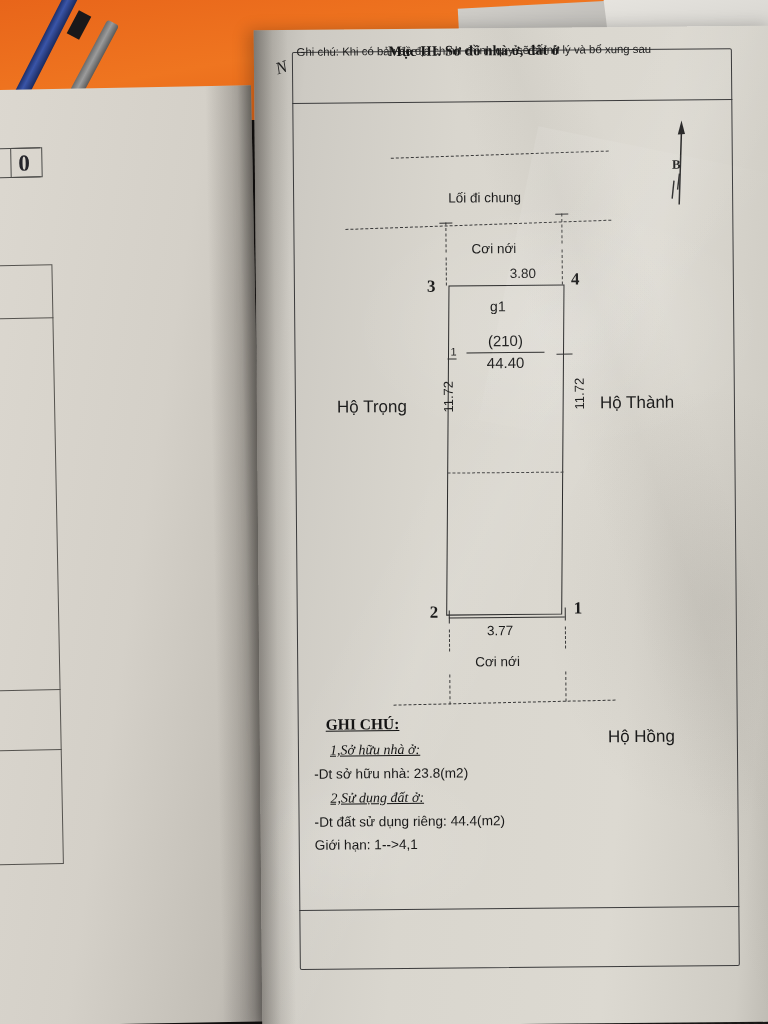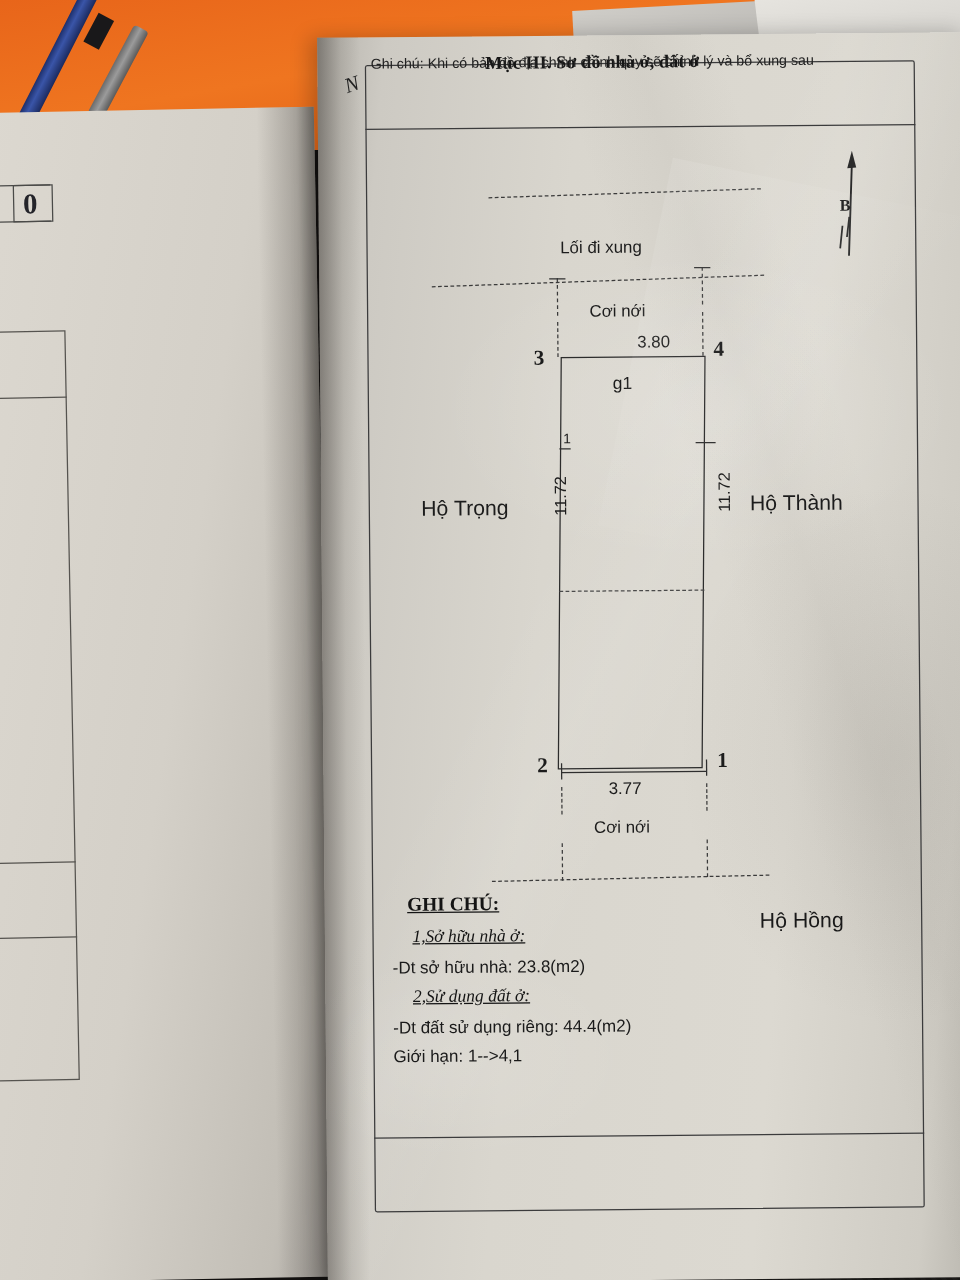--- a/index.html
+++ b/index.html
@@ -384,21 +384,21 @@
       <svg width="36" height="92" viewBox="0 0 36 92">
         <line x1="17" y1="10" x2="14" y2="86" stroke="#2b2b2b" stroke-width="1.5"></line>
         <polygon points="17,2 13.2,16 20.4,15.5" fill="#2b2b2b"></polygon>
         <line x1="9" y1="62" x2="7" y2="80" stroke="#2b2b2b" stroke-width="1.4"></line>
         <line x1="14.5" y1="55" x2="12.5" y2="71" stroke="#2b2b2b" stroke-width="1.4"></line>
       </svg>
       <div class="lbl lbl-corner" style="left:7px; top:38px; font-size:13px;">B</div>
     </div>
 
     <div class="dash-line" style="left:98px; top:52px; width:218px; transform:rotate(-1.4deg);"></div>
-    <div class="lbl lbl-small" style="left:155px; top:88px; font-size:13.5px;">Lối đi xung</div>
+    <div class="lbl lbl-small" style="left:155px; top:88px; font-size:13.5px;">Lối đi chung</div>
     <div class="dash-line" style="left:52px; top:122px; width:266px; transform:rotate(-1.5deg);"></div>
 
     <div class="dash-vert" style="left:152px; top:120px; height:30px;"></div>
     <div class="dash-vert" style="left:268px; top:112px; height:30px;"></div>
     <div class="solid-line" style="left:146px; top:120px; width:13px;"></div>
     <div class="solid-line" style="left:262px; top:112px; width:13px;"></div>
     <div class="lbl lbl-small" style="left:178px; top:139px; font-size:13.5px;">Cơi nới</div>
 
     <div class="dash-vert" style="left:152px; top:155px; height:28px;"></div>
     <div class="dash-vert" style="left:268px; top:148px; height:35px;"></div>
@@ -413,20 +413,24 @@
     <div class="lbl lbl-corner" style="left:133px; top:500px;">2</div>
     <div class="lbl lbl-corner" style="left:277px; top:497px;">1</div>
 
     <div class="lbl lbl-small" style="left:160px; top:196px; font-size:14px;margin-left:36px;">g1</div>
 
     <div class="lbl lbl-small" style="left:156px; top:243px; font-size:11px;">1</div>
     <div class="solid-line" style="left:153px; top:256px; width:9px;"></div>
 
     <div class="solid-line" style="left:262px; top:252px; width:16px;"></div>
 
+    <div class="area-label" style="left:172px; top:230px; width:78px;">
+      <span class="paren">(210)</span>
+      <span class="val">44.40</span>
+    </div>
 
     <div class="vert-text" style="left:146px; top:310px;">11.72</div>
     <div class="vert-text" style="left:277px; top:308px;">11.72</div>
 
     <div class="lbl lbl-neighbor" style="left:42px; top:294px;text-align:center;">Hộ Trọng</div>
     <div class="lbl lbl-neighbor" style="left:305px; top:292px;">Hộ Thành</div>
 
     <div class="solid-line" style="left:152px; top:515px; width:116px;"></div>
     <div class="solid-vert" style="left:152px; top:508px; height:13px;"></div>
     <div class="solid-vert" style="left:268px; top:506px; height:13px;"></div>

